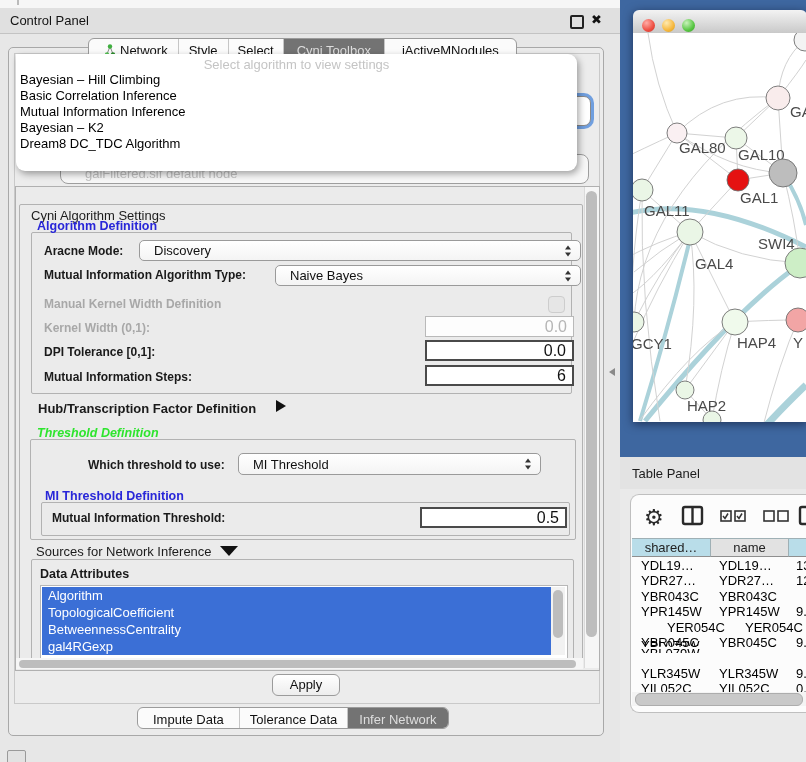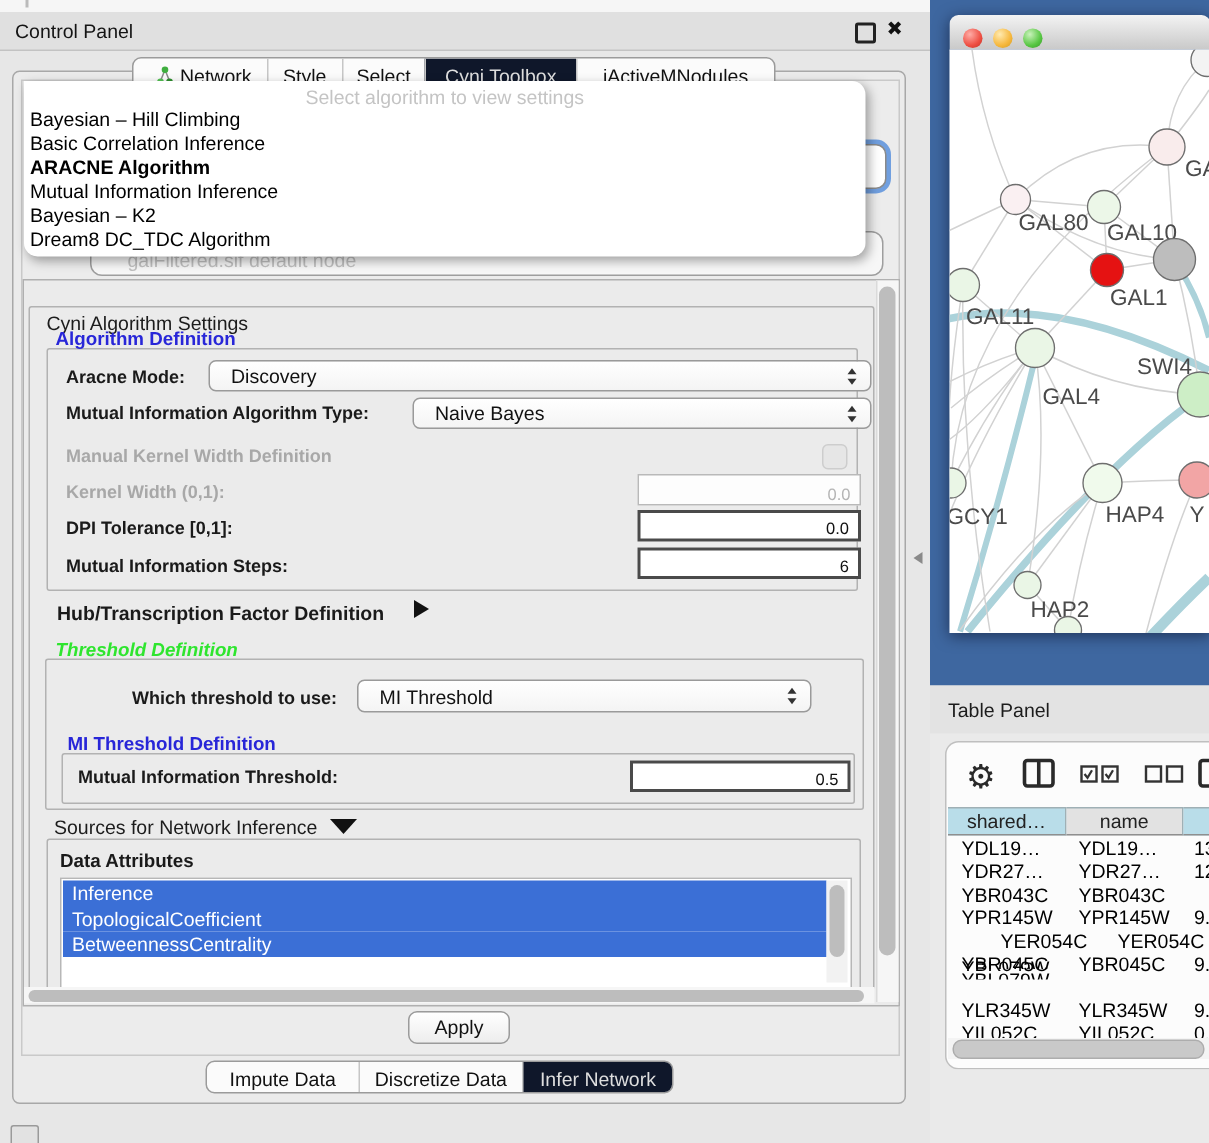--- a/index.html
+++ b/index.html
@@ -12,21 +12,21 @@
   .titlebar{left:0;top:8px;width:620px;height:25px;background:#e0e0e0;border-bottom:1px solid #c3c3c3;}
   .titlebar .t{position:absolute;left:10px;top:5px;font-size:13px;color:#141414;text-align:center;}
   .winbox{position:absolute;left:570px;top:7px;width:10px;height:10px;border:2px solid #222;border-radius:2px;}
   .winx{position:absolute;left:591px;top:4px;font-family:"DejaVu Sans",sans-serif;font-weight:bold;font-size:13px;color:#111;}
   .outerpanel{left:8px;top:47px;width:594px;height:687px;background:#ebebeb;border:1px solid #a8a8a8;border-radius:5px;}
   .innerpane{left:14px;top:53px;width:584px;height:649px;background:#ececec;border:1px solid #c9c9c9;}
   
   .tabstrip{display:flex;border:1px solid #9b9b9b;border-radius:6px;background:#fbfbfb;overflow:hidden;height:20px;z-index:30;}
   .tab{padding:3px 10px 0 10px;font-size:13px;color:#111;border-left:1px solid #c6c6c6;white-space:nowrap;display:flex;align-items:center;gap:4px;}
   .tab:first-child{border-left:none;}
-  .tab.sel{background:#0f172a;color:#dedede;}
+  .tab.sel{background:#737373;color:#dedede;}
   .toptabs{left:88px;top:38px;}
   .bottabs{left:137px;top:707px;}
   
   .dropdown{left:16px;top:54px;width:561px;height:117px;background:#fff;z-index:40;
             border-radius:0 9px 9px 9px;box-shadow:2px 3px 7px rgba(0,0,0,0.35);}
   .dd-title{text-align:center;color:#c4c4c4;padding-top:3px;font-size:13px;}
   .dd-item{padding-left:4px;height:16px;line-height:16px;font-size:13px;color:#000;}
   .dd-item.bold{font-weight:bold;}
   
   .frag-combo1{left:526px;top:96px;width:63px;height:28px;border:1px solid #8a8a8a;border-radius:7px;
@@ -41,22 +41,22 @@
   .legend.green{color:#2ee52e;font-weight:bold;font-size:12.5px;font-style:italic;}
   .lbl{position:absolute;font-size:12px;font-weight:bold;color:#1a1a1a;white-space:nowrap;}
   .lbl.dis{color:#a8a8a8;}
   .lbl.plain{font-weight:bold;font-size:13px;}
   .combo{position:absolute;background:linear-gradient(#ffffff,#f4f4f4);border:1px solid #9a9a9a;border-radius:5px;
          display:flex;align-items:center;padding-left:14px;font-size:13px;color:#111;}
   .spinner{position:absolute;right:8px;top:50%;transform:translateY(-50%);width:7px;height:11px;}
   .spinner:before,.spinner:after{content:"";position:absolute;left:0;border-left:3.5px solid transparent;border-right:3.5px solid transparent;}
   .spinner:before{top:0;border-bottom:4.5px solid #333;}
   .spinner:after{bottom:0;border-top:4.5px solid #333;}
-  .tinput{position:absolute;background:#fff;border:1px solid #9e9e9e;font-size:11px;color:#111;
-          display:flex;align-items:flex-end;justify-content:flex-end;padding-right:6px;}
+  .tinput{position:absolute;background:#fff;border:1px solid #9e9e9e;font-size:16px;color:#111;
+          display:flex;align-items:center;justify-content:flex-end;padding-right:6px;}
   .tinput.dark{border:2px solid #4a4a4a;}
   .tinput.dis{border:1px solid #b9b9b9;color:#b5b5b5;background:#fdfdfd;}
   .checkbox{position:absolute;width:15px;height:15px;border:1px solid #cdcdcd;border-radius:4px;background:#e6e6e6;}
   .arrow-right{display:inline-block;width:0;height:0;border-top:6.5px solid transparent;border-bottom:6.5px solid transparent;border-left:10px solid #111;}
   .arrow-down{display:inline-block;width:0;height:0;border-left:9px solid transparent;border-right:9px solid transparent;border-top:10px solid #111;}
   
   .attrlist{left:40px;top:585px;width:526px;height:72px;background:#fff;border:1px solid #b7b7b7;overflow:hidden;}
   .attr-row{position:absolute;left:1px;width:503px;height:17px;background:#3b6fd6;color:#fff;font-size:13px;line-height:17px;padding-left:6px;}
   .listvbar{left:551px;top:587px;width:14px;height:68px;background:#f2f2f2;}
   .listvthumb{left:553px;top:590px;width:10px;height:48px;background:#bdbdbd;border-radius:5px;}
@@ -137,21 +137,20 @@
   <div class="tab" style="padding:3px 17px 0 17px;">
       <span>jActiveMNodules</span>
     </div>
 </div>
 
 <div class="abs dropdown">
   <div class="dd-title">Select algorithm to view settings</div>
   <div id="dd-items">
       <div class="dd-item">Bayesian – Hill Climbing</div>
       <div class="dd-item">Basic Correlation Inference</div>
-      <div class="dd-item bold">ARACNE Algorithm</div>
       <div class="dd-item">Mutual Information Inference</div>
       <div class="dd-item">Bayesian – K2</div>
       <div class="dd-item">Dream8 DC_TDC Algorithm</div>
     </div>
 </div>
 
 <div class="abs scrollpane"></div>
 
 <div class="abs groupbox" style="left:19px;top:204px;width:562px;height:454px;"></div>
 <span class="legend" style="left:31px;top:208px;">Cyni Algorithm Settings</span>
@@ -208,40 +207,41 @@
 <div class="tinput dark" style="left:420px;top:507px;width:137px;height:17px;">
   <span>0.5</span>
 </div>
 
 <div class="abs groupbox" style="left:31px;top:559px;width:541px;height:100px;"></div>
 <span class="legend" style="left:36px;top:544px;">
   <span>Sources for Network Inference</span> <span class="arrow-down" style="margin-left:5px;"></span>
 </span>
 <span class="lbl" style="left:40px;top:567px;font-size:12.5px;">Data Attributes</span>
 <div class="abs attrlist" id="attr-list">
-    <div class="attr-row" style="top: 1px;">Inference</div>
+    <div class="attr-row" style="top: 1px;">Algorithm</div>
     <div class="attr-row" style="top: 18px;">TopologicalCoefficient</div>
     <div class="attr-row" style="top: 35px;">BetweennessCentrality</div>
+    <div class="attr-row" style="top: 52px;">gal4RGexp</div>
   </div>
 <div class="abs listvbar"></div>
 <div class="abs listvthumb"></div>
 
 <div class="abs vbar"></div>
 <div class="abs vthumb"></div>
 <div class="abs hbar"></div>
 <div class="abs hthumb"></div>
 
 <div class="abs applybtn">Apply</div>
 
 <div class="abs tabstrip bottabs">
   <div class="tab" style="padding:3px 15px 0 15px;">
       <span>Impute Data</span>
     </div>
   <div class="tab">
-      <span>Discretize Data</span>
+      <span>Tolerance Data</span>
     </div>
   <div class="tab sel" style="padding:3px 11px 0 11px;">
       <span>Infer Network</span>
     </div>
 </div>
 
 <div class="abs cornericon"></div>
 <div class="abs divhandle"></div>
 
 <div class="abs netarea"></div>

